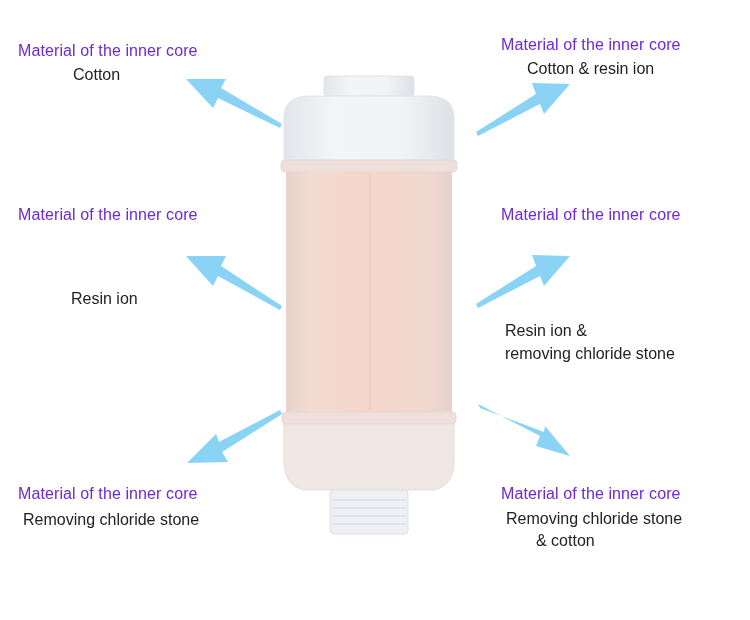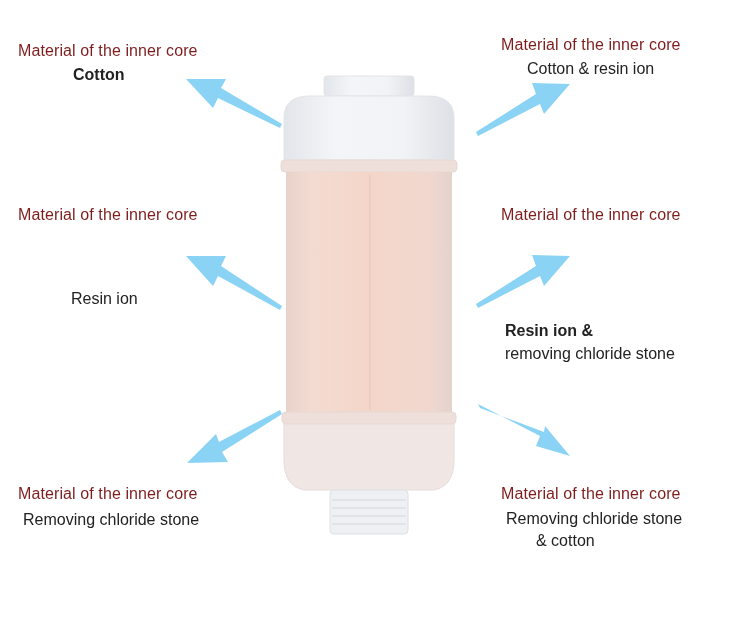--- a/index.html
+++ b/index.html
@@ -1,18 +1,18 @@
 <!DOCTYPE html>
 <html><head>
 <meta charset="utf-8">
 <style>
   html, body { margin:0; padding:0; background:#ffffff; }
   body { width:750px; height:620px; position:relative; overflow:hidden;
          font-family:"Liberation Sans", "DejaVu Sans", sans-serif; color:#111; }
-  .lbl { position:absolute; font-size:16px; line-height:22px; white-space:nowrap; color:#7f1d1d; }
+  .lbl { position:absolute; font-size:16px; line-height:22px; white-space:nowrap; color:#6d28d9; }
   .title { font-weight:500; letter-spacing:0.1px; }
   .desc { color:#222; }
   svg.art { position:absolute; left:0; top:0; }
 </style>
 </head>
 <body>
 
 <svg class="art" width="750" height="620" viewBox="0 0 750 620">
   <defs>
     <linearGradient id="body" x1="0" x2="1" y1="0" y2="0">
@@ -64,30 +64,30 @@
 
     <polygon points="478,136 540,104 544,114 570,84 532,83 536,94 476,132"></polygon>
 
     <polygon points="478,308 540,276 544,286 570,256 532,255 536,266 476,304"></polygon>
 
     <polygon points="478,404 540,436 536,446 570,456 545,426 544,432 480,408"></polygon>
   </g>
 </svg>
 
 <div class="lbl title" style="left:18px; top:40px;">Material of the inner core</div>
-<div class="lbl desc" style="left:73px; top:64px;font-weight:bold;">Cotton</div>
+<div class="lbl desc" style="left:73px; top:64px;">Cotton</div>
 
 <div class="lbl title" style="left:18px; top:204px;">Material of the inner core</div>
 <div class="lbl desc" style="left:71px; top:256px;margin-top:32px;">Resin ion</div>
 
 <div class="lbl title" style="left:18px; top:483px;">Material of the inner core</div>
 <div class="lbl desc" style="left:23px; top:509px;">Removing chloride stone</div>
 
 <div class="lbl title" style="left:501px; top:34px;">Material of the inner core</div>
 <div class="lbl desc" style="left:527px; top:58px;text-align:center;">Cotton &amp; resin ion</div>
 
 <div class="lbl title" style="left:501px; top:204px;">Material of the inner core</div>
-<div class="lbl desc" style="left:505px; top:320px;font-weight:bold;">Resin ion &amp;</div>
+<div class="lbl desc" style="left:505px; top:320px;">Resin ion &amp;</div>
 <div class="lbl desc" style="left:505px; top:343px;">removing chloride stone</div>
 
 <div class="lbl title" style="left:501px; top:483px;">Material of the inner core</div>
 <div class="lbl desc" style="left:506px; top:508px;">Removing chloride stone</div>
 <div class="lbl desc" style="left:536px; top:530px;">&amp; cotton</div>
 
 </body></html>

